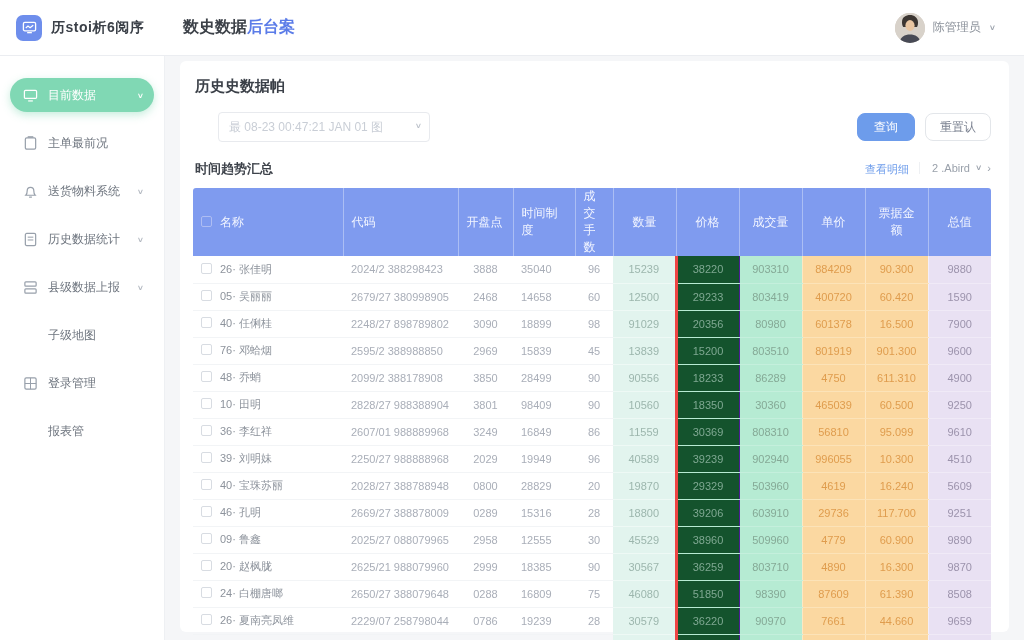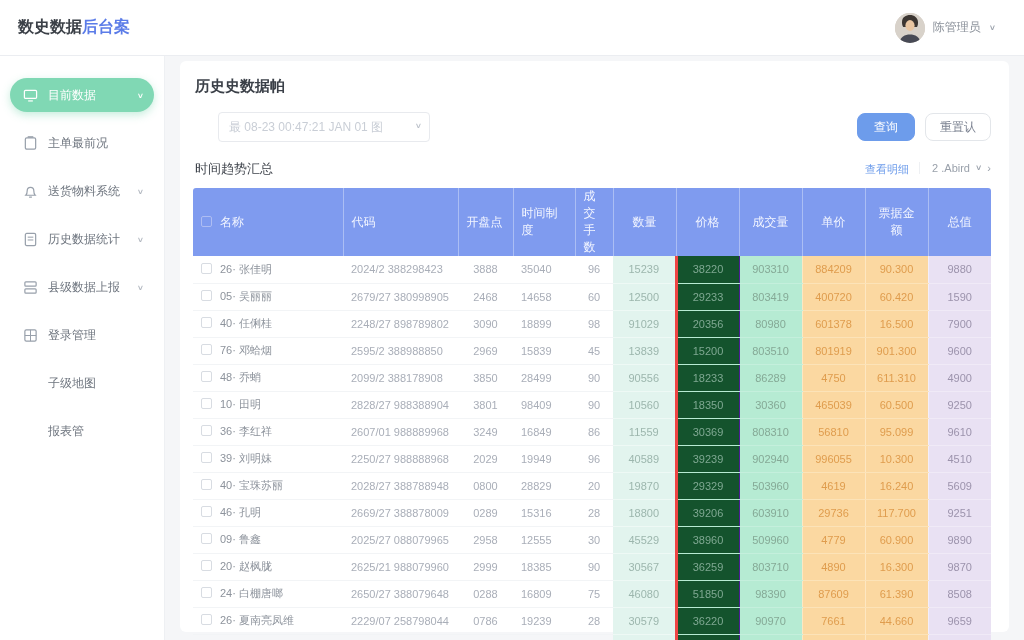--- a/index.html
+++ b/index.html
@@ -37,21 +37,21 @@
   .search-box { position:relative; width:212px; }
   .search-input { width:100%; height:30px; border:1px solid #e8eaee; border-radius:4px; padding:0 24px 0 10px; font-size:12px; color:#555; background:#fff; }
   .search-input::placeholder { color:#c9ced6; }
   .search-caret { position:absolute; right:8px; top:8px; font-size:10px; color:#b9bfc8; transform:scaleY(.75); }
   .btns { margin-left:auto; display:flex; gap:10px; }
   .btn { height:28px; min-width:58px; padding:0 14px; border-radius:8px; font-size:12px; cursor:pointer; }
   .btn-primary { background:#6d9ceb; border:1px solid #6d9ceb; color:#fff; }
   .btn-ghost { background:#fff; border:1px solid #e3e6ea; color:#7a8190; }
 
   .section-row { display:flex; align-items:center; margin-bottom:10px; padding-left:2px; }
-  .section-title { font-size:13px; font-weight:normal; color:#3e434b; }
+  .section-title { font-size:13px; font-weight:bold; color:#3e434b; }
   .section-right { margin-left:auto; display:flex; align-items:flex-start; gap:10px; font-size:11px; }
   .link { color:#6d9ceb; cursor:pointer; }
   .mini-dd { color:#9aa1ab; display:flex; align-items:center; gap:5px; border-left:1px solid #eef0f3; padding-left:12px; cursor:pointer; }
 
   
   table { border-collapse:collapse; table-layout:fixed; width:798px; }
   thead th { background:#7f9bef; color:#f2f5ff; font-weight:normal; font-size:12px; height:30px; text-align:left; padding:0 8px; border-right:1px solid rgba(255,255,255,.35); }
   thead th:first-child { border-radius:3px 0 0 0; }
   thead th:last-child { border-radius:0 3px 0 0; border-right:none; }
   thead th.num { text-align:center; }
@@ -64,20 +64,30 @@
   td.c-green2 { background:#b6ebd3; color:#85a996; text-align:center; border-bottom:1px solid #c4efdc; border-left:1px solid #4c1d95; }
   td.c-orange { background:#fbd8a1; color:#df9c4d; text-align:center; border-bottom:1px solid #fce3b8; border-left:1px solid #fde7c2; }
   td.c-purple { background:#e9e1f3; color:#9c93ac; text-align:center; border-bottom:1px solid #f0eaf7; border-left:1px solid #f3eef9; }
   td.t-center { text-align:center; }
   .muted { color:#c4c9d0; letter-spacing:1px; }
 </style>
 </head>
 <body>
 
 <header class="topbar">
+  <div class="logo">
+    <span class="logo-badge">
+      <svg width="15" height="15" viewBox="0 0 16 16">
+          <rect x="1.5" y="2.5" width="13" height="9" rx="1.5" fill="none" stroke="#fff" stroke-width="1.4"></rect>
+          <path d="M4 8.5l2.4-2 2.2 1.8L12 5.5" fill="none" stroke="#fff" stroke-width="1.3"></path>
+          <line x1="5.5" y1="13.5" x2="10.5" y2="13.5" stroke="#fff" stroke-width="1.4"></line>
+        </svg>
+    </span>
+    <span class="logo-text">历stoi析6阅序</span>
+  </div>
   <div class="app-title">
     <span>数史数据</span><span class="blue">后台案</span>
   </div>
   <div class="topbar-right">
     <span class="avatar">
       <svg width="30" height="30" viewBox="0 0 30 30">
           <rect width="30" height="30" fill="#d8d2ca"></rect>
           <path d="M7 9c0-5 4-7 8-7s8 2.5 8 7.5c0 2-.5 3.5-1 4.5H8.2C7.4 13 7 11 7 9z" fill="#3c3632"></path>
           <ellipse cx="15" cy="12.5" rx="4.6" ry="5.4" fill="#e9c6a2"></ellipse>
           <path d="M4 30c1-6 6-8.5 11-8.5S25 24 26 30z" fill="#474a55"></path>
@@ -133,32 +143,32 @@
       <div class="side-item">
         <span class="side-icon">
           <svg width="15" height="15" viewBox="0 0 16 16">
             <rect x="2" y="2" width="12" height="4.5" rx="1" fill="none" stroke="#98a0ab" stroke-width="1.3"></rect>
             <rect x="2" y="9.5" width="12" height="4.5" rx="1" fill="none" stroke="#98a0ab" stroke-width="1.3"></rect>
           </svg>
         </span>
         <span class="lbl">县级数据上报</span>
         <span class="arrow">∨</span>
       </div>
+      <div class="side-item sub">
+        <span class="lbl">子级地图</span>
+      </div>
       <div class="side-item">
         <span class="side-icon">
           <svg width="15" height="15" viewBox="0 0 16 16">
             <rect x="2" y="2" width="12" height="12" rx="1.5" fill="none" stroke="#98a0ab" stroke-width="1.3"></rect>
             <line x1="2" y1="8" x2="14" y2="8" stroke="#98a0ab" stroke-width="1.1"></line>
             <line x1="8" y1="2" x2="8" y2="14" stroke="#98a0ab" stroke-width="1.1"></line>
           </svg>
         </span>
         <span class="lbl">登录管理</span>
-      </div>
-      <div class="side-item sub">
-        <span class="lbl">子级地图</span>
       </div>
       <div class="side-item sub">
         <span class="lbl">报表管</span>
       </div>
     </aside>
 
   <main class="main">
     <div class="card">
       <div class="page-title">历史史数据帕</div>
 

